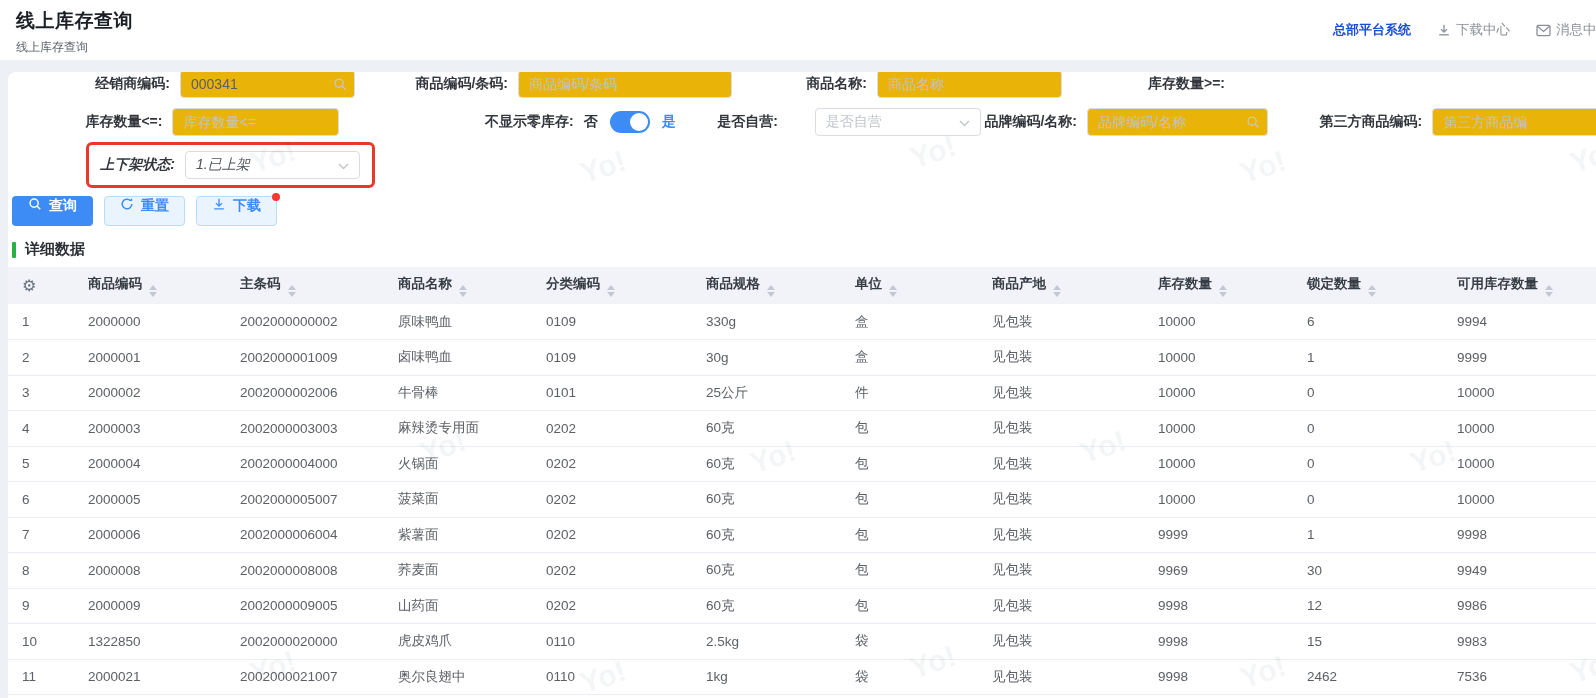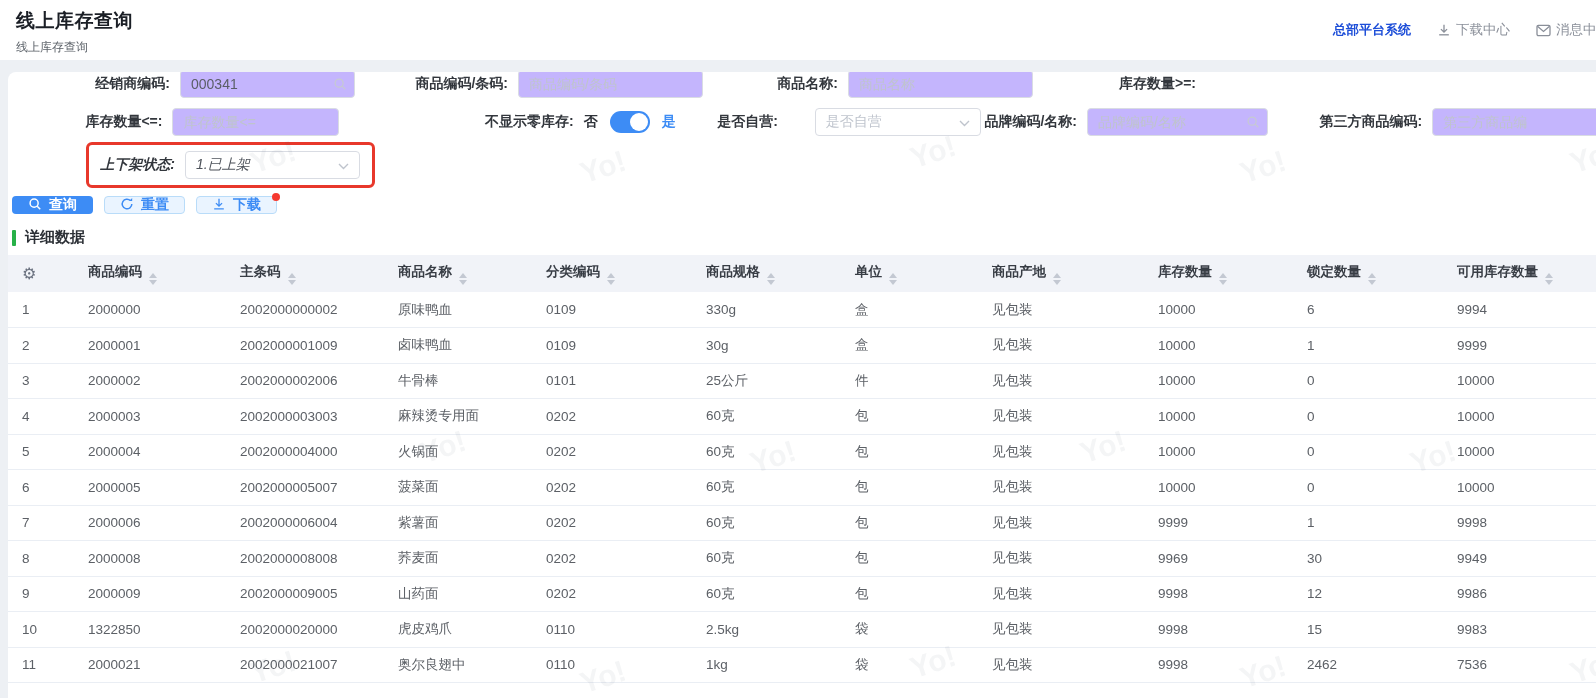--- a/index.html
+++ b/index.html
@@ -20,21 +20,21 @@
     background:#fff; border-radius:8px 8px 0 0; overflow:hidden; }
   
   .filters { padding-left:10px; }
   .frow { display:flex; align-items:center; height:28px; }
   .row1 { margin-top:-2px; }
   .row2 { margin-top:10px; }
   .row3 { margin-top:6px; height:auto; }
   .lbl { text-align:right; padding-right:10px; font-size:14px; font-weight:600; color:#33373d; white-space:nowrap; }
   .w162{width:162px;} .w130{width:130px;} .w110{width:110px;} .w120{width:120px;}
   .ctl { position:relative; height:28px; }
-  .inp { width:100%; height:28px; border:1px solid #d9dce3; border-radius:4px; background:#c4b5fd;
+  .inp { width:100%; height:28px; border:1px solid #d9dce3; border-radius:4px; background:#eab308;
     padding:0 10px; font-size:14px; color:#5a5e66; outline:none;
     font-family:"Liberation Sans","DejaVu Sans",sans-serif; }
   .inp::placeholder { color:#bfc4cd; }
   .has-icon .inp { padding-right:28px; }
   .inp-icon { position:absolute; right:8px; top:7px; }
   .sel { display:flex; align-items:center; justify-content:space-between; height:28px;
     border:1px solid #d9dce3; border-radius:4px; background:#fff; padding:0 10px; font-size:14px; cursor:pointer; }
   .sel .ph { color:#bfc4cd; } .sel .val { color:#4e535b; }
   
   .tog-off { margin-left:10px; font-size:14px; font-weight:700; color:#2f333a; }
@@ -43,21 +43,21 @@
   .tog-on { margin-left:12px; font-size:14px; font-weight:700; color:#3d8cf5; }
   
   .red-box { margin-left:68px; display:inline-flex; align-items:center; border:3px solid #e8382b; border-radius:6px; padding:6px 12px 6px 10px;font-style:italic; }
   .red-box .lbl { width:86px; }
   .red-box .ctl { width:175px; }
   
   .mlA{margin-left:33px;} .mlB{margin-left:15px;} .mlC{margin-left:43px;}
   .mlD{margin-left:81px;} .mlE{margin-left:15px;text-align:center;} .mlF{margin-left:1px;} .mlG{margin-left:50px;}
   
   .actions { margin-top:8px; padding-left:4px; display:flex; align-items:center; }
-  .btn { position:relative; height:18px; border-radius:4px; display:inline-flex; align-items:center; gap:7px;
+  .btn { position:relative; height:30px; border-radius:4px; display:inline-flex; align-items:flex-start; gap:7px;
     padding:0 15px; font-size:14px; font-weight:600; cursor:pointer; border:1px solid transparent; }
   .btn-primary { background:#3d8cf5; color:#fff; }
   .btn-light { background:#eaf4ff; border-color:#b9dcf9; color:#3d8cf5; margin-left:11px; }
   .dot { position:absolute; top:-4px; right:-4px; width:8px; height:8px; border-radius:50%; background:#f5392f; }
   .dl-glyph { display:inline-flex; flex-direction:column; align-items:center; line-height:1; }
   
   .section { margin-top:14px; padding-left:4px; display:flex; align-items:center; gap:9px; }
   .green-bar { width:4px; height:16px; background:#27b148; border-radius:1px; }
   .section-title { font-size:15px; font-weight:700; color:#2c3036; }
   
@@ -117,21 +117,21 @@
         <span class="ctl has-icon" style="width:175px">
           <input class="inp" value="000341" style="">
           <span class="inp-icon">
             <svg width="14" height="14" viewBox="0 0 16 16">
                 <circle cx="7" cy="7" r="4.6" fill="none" stroke="#c6cad1" stroke-width="1.4"></circle>
                 <path d="M10.5 10.5L14 14" stroke="#c6cad1" stroke-width="1.4"></path>
               </svg>
           </span>
         </span>
         <span class="lbl w130 mlA">商品编码/条码:</span>
-        <span class="ctl" style="width:185px">
+        <span class="ctl" style="width:214px">
           <input class="inp" placeholder="商品编码/条码" style="">
         </span>
         <span class="lbl w130 mlB">商品名称:</span>
         <span class="ctl" style="width:185px">
           <input class="inp" placeholder="商品名称" style="">
         </span>
         <span class="lbl w130 mlC">库存数量&gt;=:</span>
       </div>
 
       <div class="frow row2">

